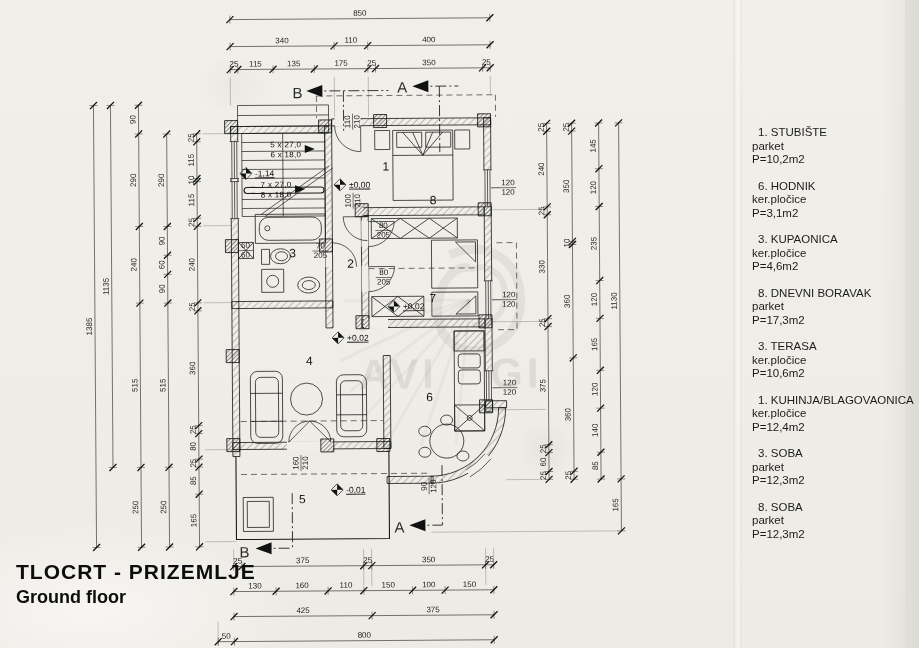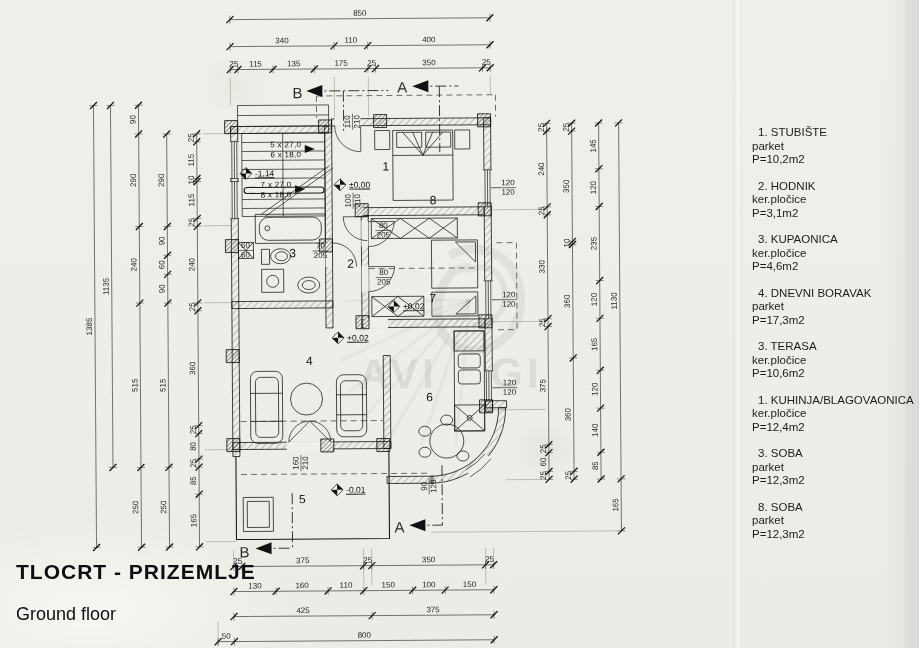--- a/index.html
+++ b/index.html
@@ -41,21 +41,21 @@
   .dashdot{stroke:#222;stroke-width:.9;fill:none;stroke-dasharray:11 3 2 3;}
   .ext{stroke:#8a8a84;stroke-width:.5;fill:none;}
   .wmshape{stroke:rgba(90,90,90,.09);fill:none;}
 
   #legend{position:absolute;left:752px;top:126px;width:165px;color:#1b1b1b;
           font-size:11.5px;line-height:13.5px;}
   .legend-item{margin-bottom:13px;}
   .legend-item .l1{padding-left:6px;}
   #titleblock{position:absolute;left:16px;top:560px;color:#0d0d0d;}
   #title-line1{font-size:21px;font-weight:bold;letter-spacing:1px;}
-  #title-line2{font-size:18px;font-weight:normal;margin-top:20px;}
+  #title-line2{font-size:18px;font-weight:bold;margin-top:3px;}
 </style>
 </head>
 <body>
 
 <div id="paper">
 
   <div id="crease" class="shade"></div>
   <div id="bright-bl" class="shade"></div>
   <div id="dim-right" class="shade"></div>
   <div id="stain1" class="shade"></div>
@@ -769,31 +769,31 @@
       </g>
   </svg>
 
   <div id="legend">
     <div class="legend-item">
       <div class="l1">1. STUBIŠTE</div>
       <div class="l2">parket</div>
       <div class="l3">P=10,2m2</div>
     </div>
     <div class="legend-item">
-      <div class="l1">2. HODNIK</div>
+      <div class="l1">6. HODNIK</div>
       <div class="l2">ker.pločice</div>
       <div class="l3">P=3,1m2</div>
     </div>
     <div class="legend-item">
       <div class="l1">3. KUPAONICA</div>
       <div class="l2">ker.pločice</div>
       <div class="l3">P=4,6m2</div>
     </div>
     <div class="legend-item">
-      <div class="l1">4. DNEVNI BORAVAK</div>
+      <div class="l1">8. DNEVNI BORAVAK</div>
       <div class="l2">parket</div>
       <div class="l3">P=17,3m2</div>
     </div>
     <div class="legend-item">
       <div class="l1">3. TERASA</div>
       <div class="l2">ker.pločice</div>
       <div class="l3">P=10,6m2</div>
     </div>
     <div class="legend-item">
       <div class="l1">1. KUHINJA/BLAGOVAONICA</div>

